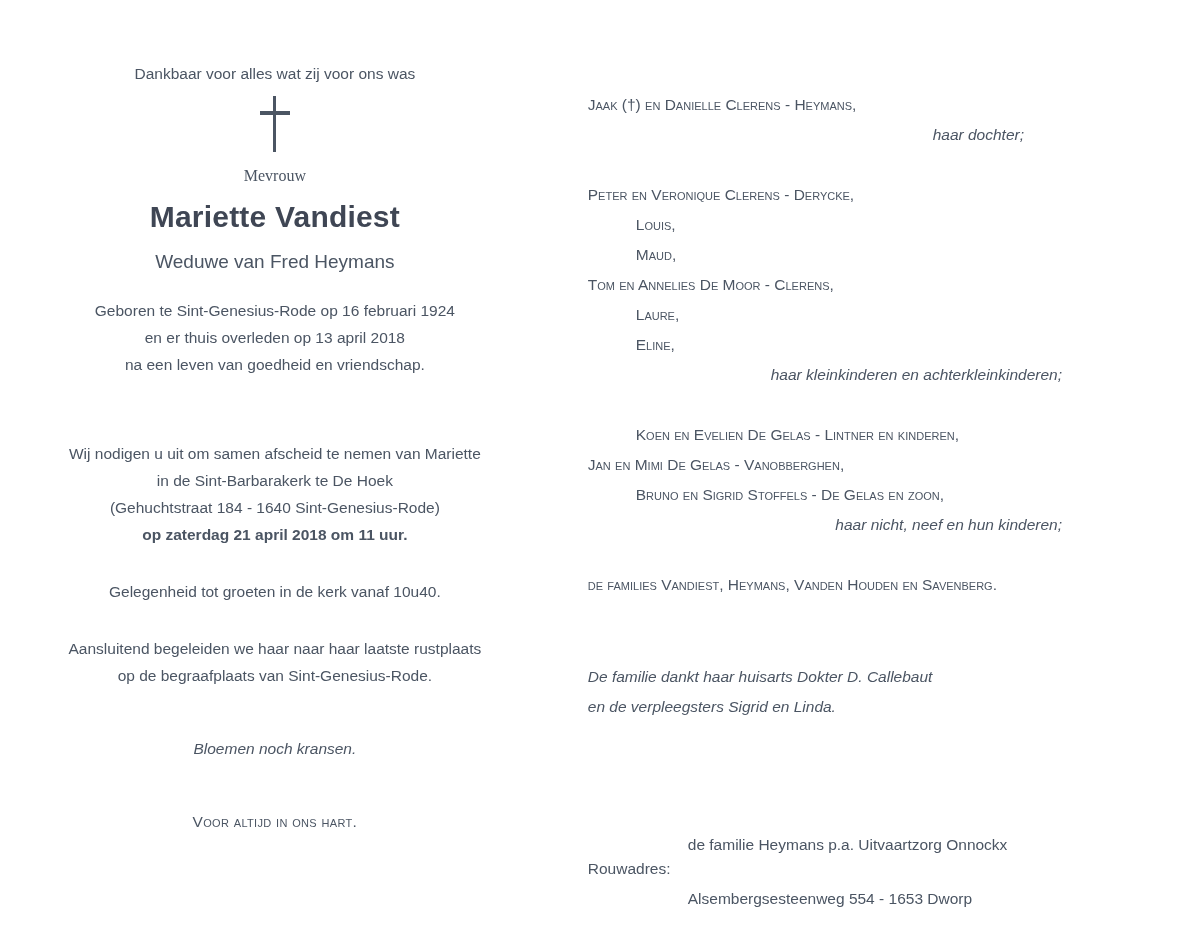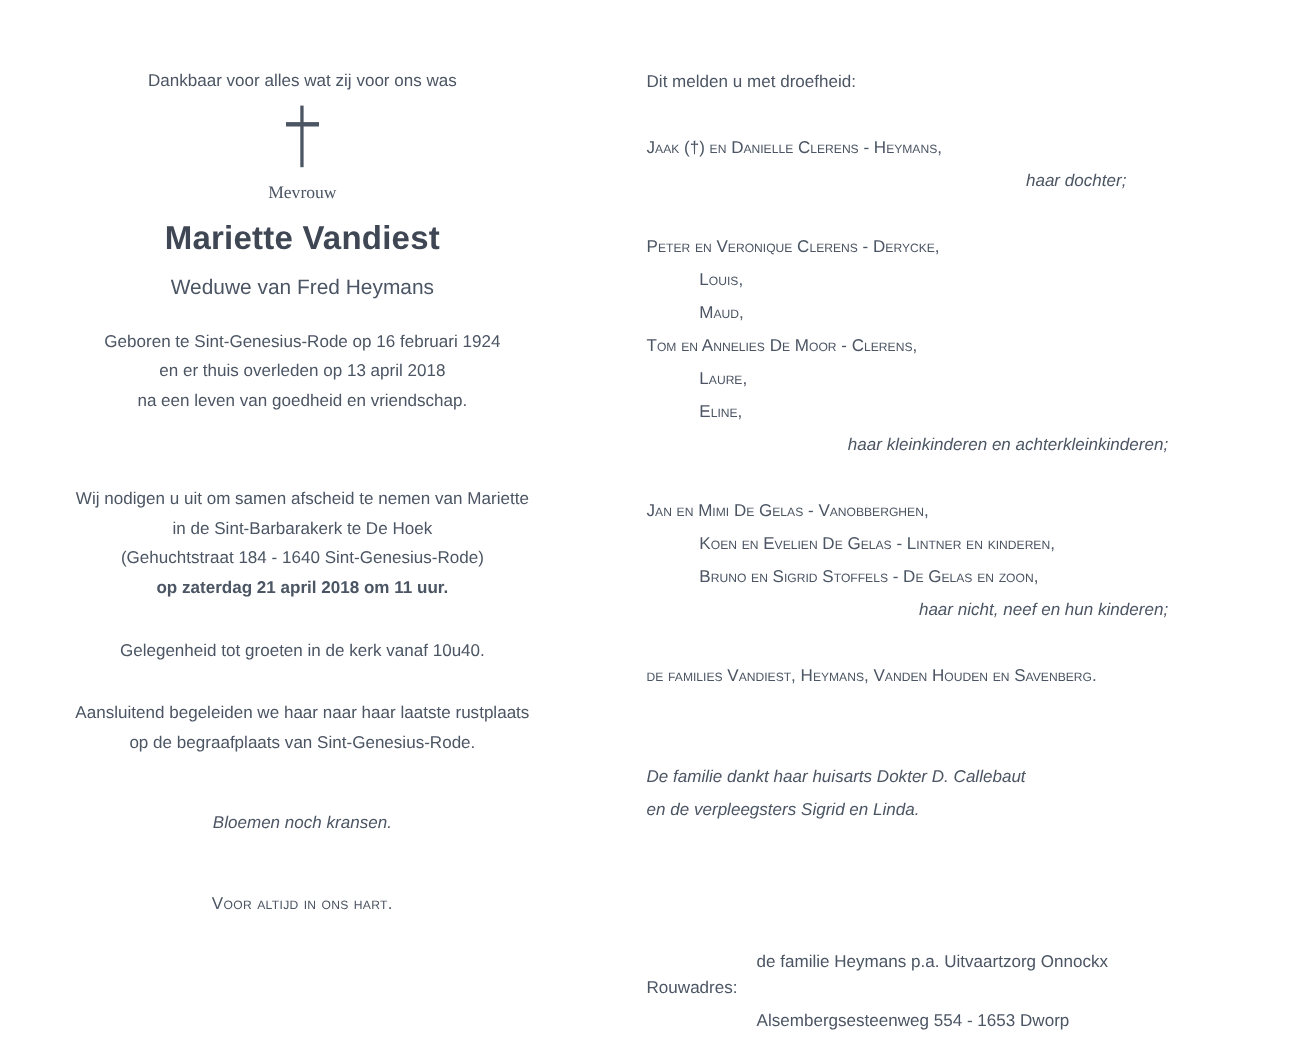--- a/index.html
+++ b/index.html
@@ -178,41 +178,40 @@
 
     <div class="line italic-line">Bloemen noch kransen.</div>
 
     <div class="spacer-lg"></div>
 
     <div class="line smallcaps-line">Voor altijd in ons hart.</div>
   </div>
 
   <div class="column right-column">
 
-    <div class="r-line">Dit melden u met droefheid:</div>
 
     <div class="spacer-md"></div>
 
     <div class="r-line sc">Jaak (†) en Danielle Clerens - Heymans,</div>
     <div class="r-line right-align">haar dochter;</div>
 
     <div class="spacer-md"></div>
 
     <div class="r-line sc">Peter en Veronique Clerens - Derycke,</div>
     <div class="r-line sc indent-1">Louis,</div>
     <div class="r-line sc indent-1">Maud,</div>
     <div class="r-line sc">Tom en Annelies De Moor - Clerens,</div>
     <div class="r-line sc indent-1">Laure,</div>
     <div class="r-line sc indent-1">Eline,</div>
     <div class="r-line right-align-2">haar kleinkinderen en achterkleinkinderen;</div>
 
     <div class="spacer-md"></div>
 
+    <div class="r-line sc indent-1">Koen en Evelien De Gelas - Lintner en kinderen,</div>
     <div class="r-line sc">Jan en Mimi De Gelas - Vanobberghen,</div>
-    <div class="r-line sc indent-1">Koen en Evelien De Gelas - Lintner en kinderen,</div>
     <div class="r-line sc indent-1">Bruno en Sigrid Stoffels - De Gelas en zoon,</div>
     <div class="r-line right-align-2">haar nicht, neef en hun kinderen;</div>
 
     <div class="spacer-md"></div>
 
     <div class="r-line sc">de families Vandiest, Heymans, Vanden Houden en Savenberg.</div>
 
     <div class="spacer-xl"></div>
 
     <div class="r-line italic-line">De familie dankt haar huisarts Dokter D. Callebaut</div>

